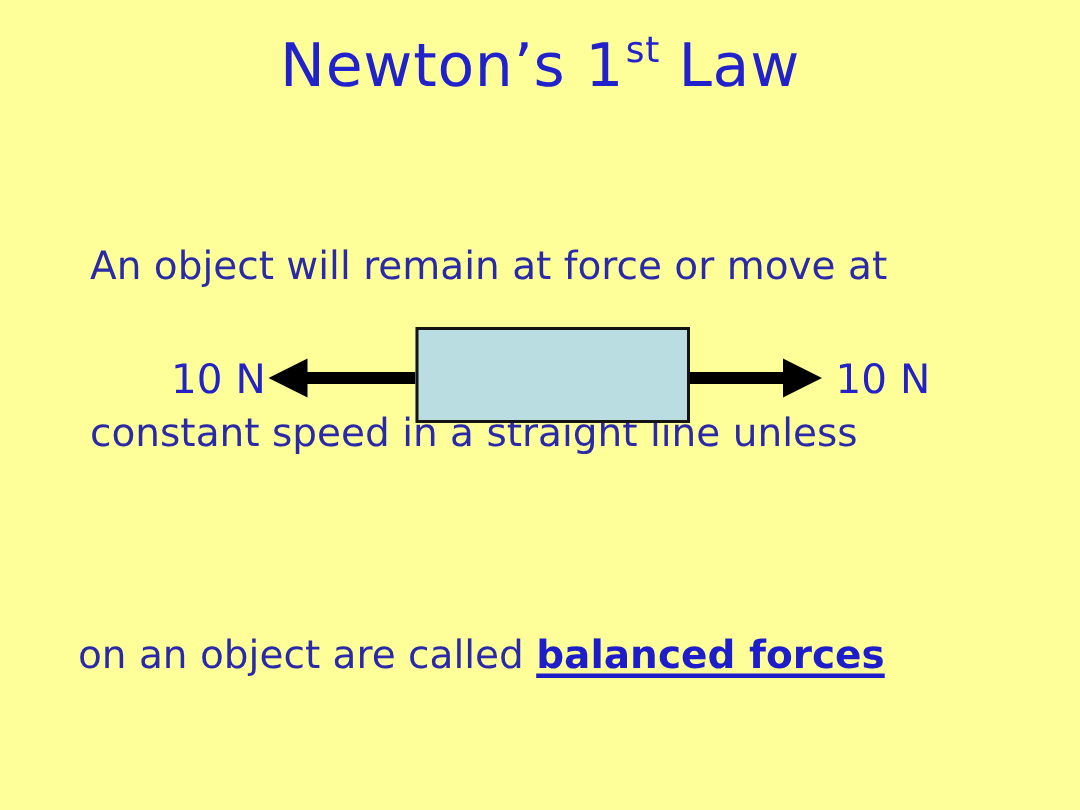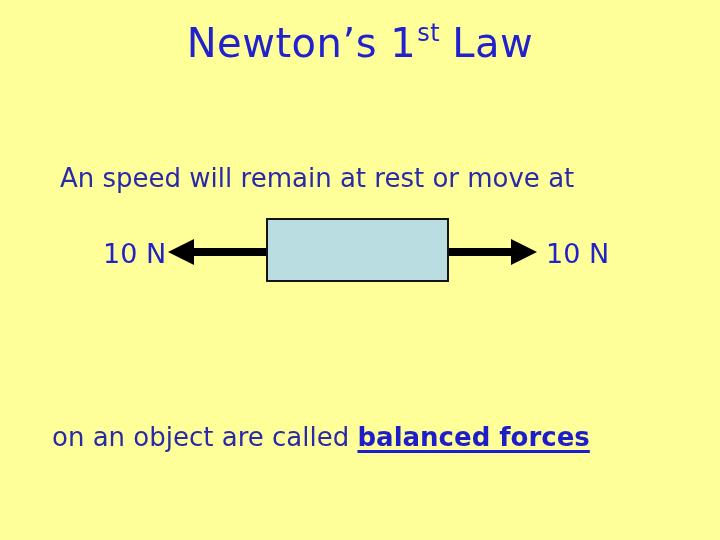--- a/index.html
+++ b/index.html
@@ -52,21 +52,21 @@
   }
   .emphasis {
     font-weight: bold;
     color: #1D1DC9;
     text-decoration: underline;
     text-decoration-thickness: 3px;
     text-underline-offset: 4px;
   }
   .force-diagram {
     position: absolute;
-    left: 4px;
+    left: 15px;
     top: 210px;
     width: 568px;
     height: 90px;
   }
   .object-box {
     position: absolute;
     left: 262px;
     top: 8px;   
     width: 183px;
     height: 64px;
@@ -117,21 +117,22 @@
   }
 </style>
 </head>
 <body>
 
 <div class="slide">
 
   <div class="slide-title"><span>Newton’s 1</span><sup>st</sup><span> Law</span></div>
 
   <div class="law-paragraph">
-    <div>An speed will remain at rest or move at</div>
+    <div>An object will remain at force or move at</div>
+    <div>constant speed in a straight line unless</div>
   </div>
 
   <div class="force-diagram">
     <span class="force-label left">10 N</span>
 
     <div class="arrow left">
       <div class="head"></div>
       <div class="shaft"></div>
     </div>
 

